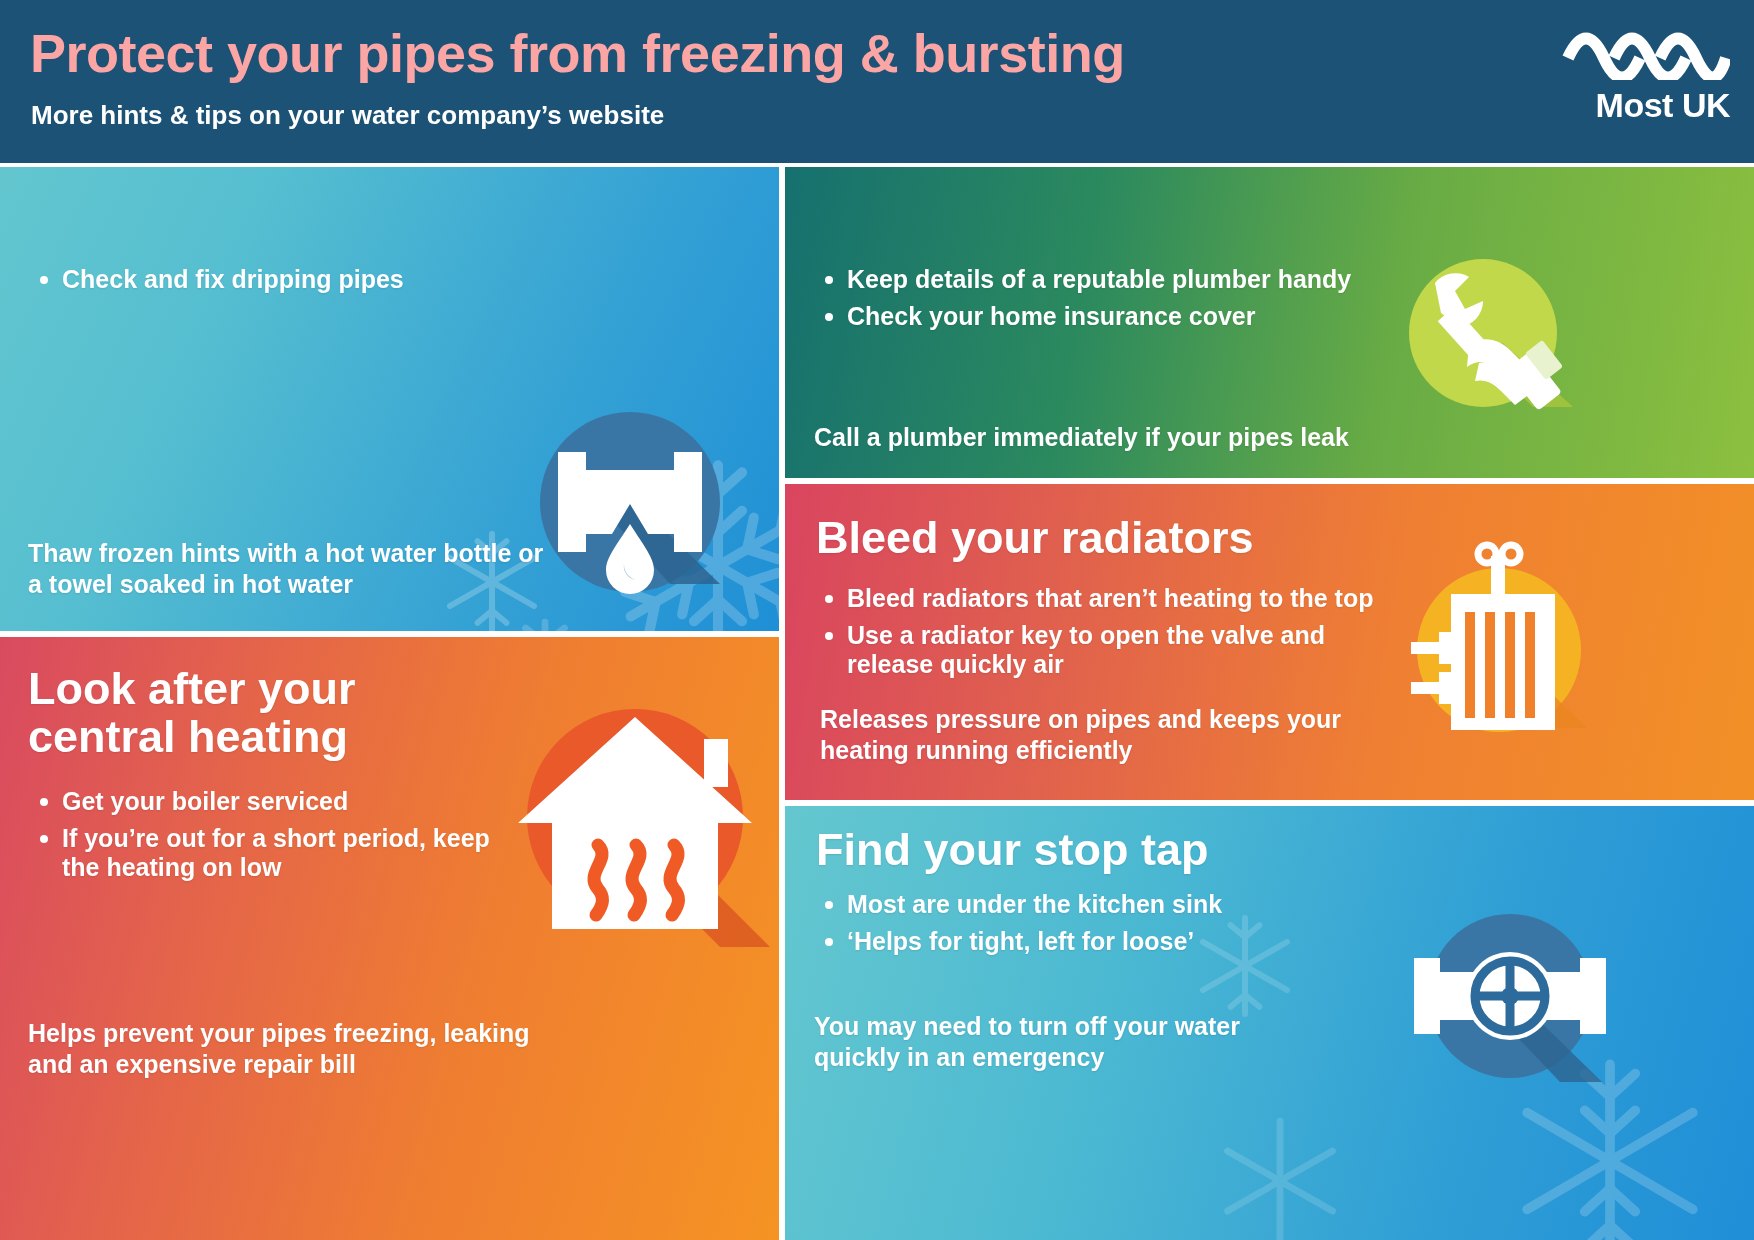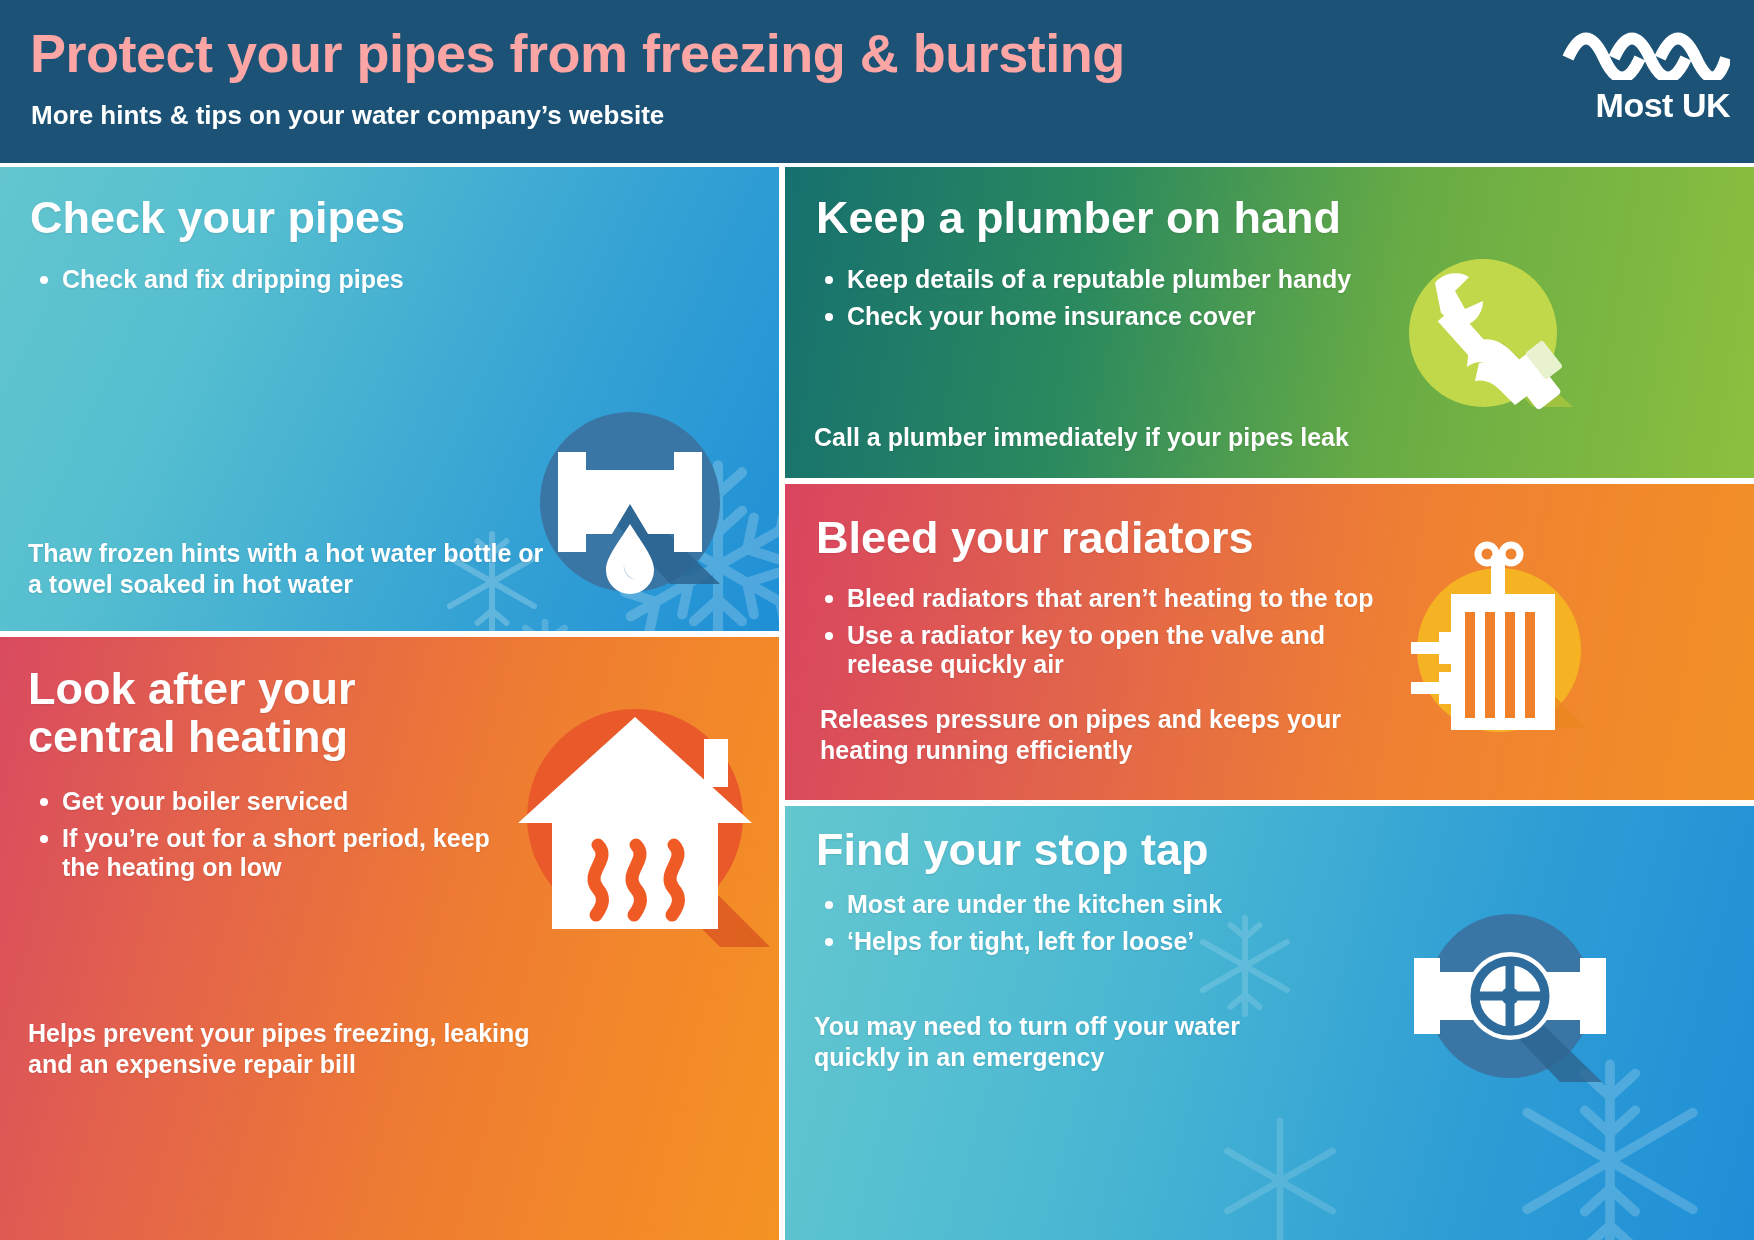--- a/index.html
+++ b/index.html
@@ -164,21 +164,20 @@
         <circle cx="110" cy="90" r="90" fill="#3a76a5"></circle>
         <path d="M78 92 L150 172 L200 172 L118 92 Z" fill="#2d6491" opacity="0.85"></path>
         <rect x="38" y="40" width="28" height="100" fill="#ffffff"></rect>
         <rect x="154" y="40" width="28" height="100" fill="#ffffff"></rect>
         <path d="M66 58 L154 58 L154 122 L128 122 L110 92 L92 122 L66 122 Z" fill="#ffffff"></path>
         <path d="M110 112 C 96 134, 86 146, 86 158 a 24 24 0 0 0 48 0 c 0 -12 -10 -24 -24 -46 Z" fill="#ffffff"></path>
         <path d="M104 152 a 14 14 0 0 0 12 16 a 16 16 0 0 1 -12 -16 Z" fill="#3a76a5" opacity=".45"></path>
       </svg>
     </div>
 
-    <div class="p-title" style="left:30px;top:27px;font-size:45px;">Check your pipes</div>
 
     <ul class="p-bullets" style="left:32px;top:98px;width:440px;">
       <li>Check and fix dripping pipes</li>
     </ul>
 
     <div class="p-foot" style="left:28px;top:371px;width:520px;">Thaw frozen hints with a hot water bottle or a towel soaked in hot water</div>
   </div>
 
   <div class="panel" id="panel-plumber">
 
@@ -188,21 +187,20 @@
         <path d="M84 96 L150 160 L190 160 L120 96 Z" fill="#a9c73d" opacity=".8"></path>
         <path d="M52 36 a 26 26 0 0 1 34 -6 L72 44 l 10 18 l 18 -8 a 26 26 0 0 1 -24 26 L 58 66 Z" fill="#ffffff"></path>
         <rect x="70" y="60" width="22" height="54" transform="rotate(-42 81 87)" fill="#ffffff"></rect>
         <path d="M86 98 c 14 -10 30 -6 42 6 l 22 22 l -14 14 l -20 -18 c -10 -8 -22 -10 -32 -2 Z" fill="#ffffff"></path>
         <path d="M96 116 c 16 -4 30 4 40 16 l 12 14 l -16 12 l -14 -14 c -8 -8 -16 -12 -26 -10 Z" fill="#ffffff"></path>
         <rect x="136" y="108" width="30" height="52" rx="4" transform="rotate(-38 151 134)" fill="#ffffff"></rect>
         <rect x="150" y="96" width="22" height="34" rx="3" transform="rotate(-38 161 113)" fill="#e8f2cf"></rect>
       </svg>
     </div>
 
-    <div class="p-title" style="left:31px;top:27px;font-size:45px;">Keep a plumber on hand</div>
 
     <ul class="p-bullets" style="left:32px;top:98px;width:600px;">
       <li>Keep details of a reputable plumber handy</li>
       <li>Check your home insurance cover</li>
     </ul>
 
     <div class="p-foot" style="left:29px;top:255px;width:700px;">Call a plumber immediately if your pipes leak</div>
   </div>
 
   <div class="panel" id="panel-radiators">

